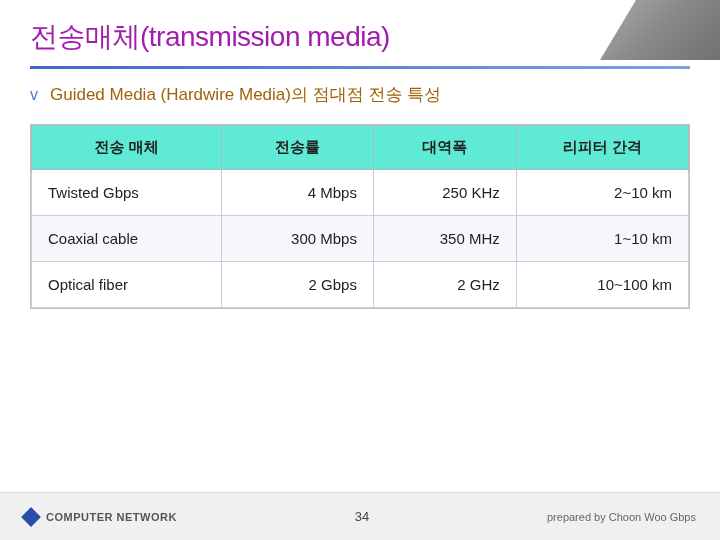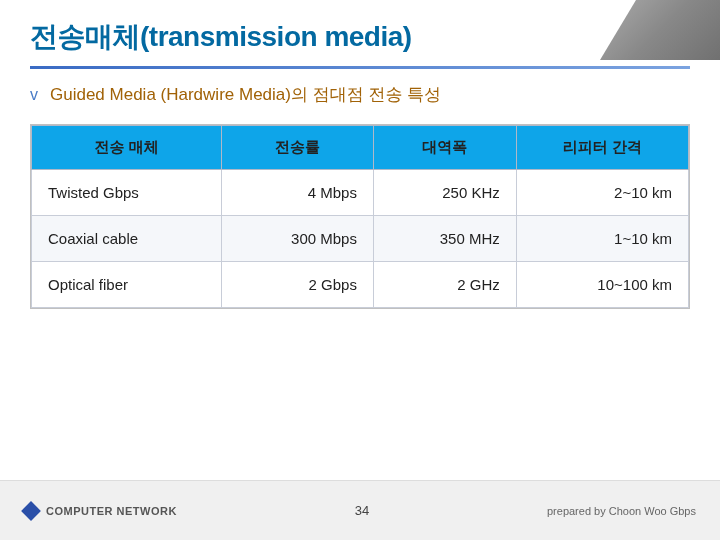--- a/index.html
+++ b/index.html
@@ -19,22 +19,22 @@
 
     
     .header {
       background-color: #ffffff;
       padding: 18px 30px 10px 30px;
       position: relative;
     }
 
     .header-title {
       font-size: 28px;
-      font-weight: bold;
-      color: #0369a1;
+      font-weight: normal;
+      color: #a21caf;
       letter-spacing: -0.5px;
     }
 
     .header-accent {
       position: absolute;
       top: 0;
       right: 0;
       width: 120px;
       height: 60px;
       background: linear-gradient(135deg, #888 0%, #555 50%, #333 100%);
@@ -67,21 +67,21 @@
       margin: 0 30px;
       border: 1px solid #c0c0c0;
     }
 
     table {
       width: 100%;
       border-collapse: collapse;
     }
 
     thead tr {
-      background-color: #0ea5e9;
+      background-color: #5eead4;
       margin-top: 16px;
     }
 
     thead th {
       padding: 12px 16px;
       font-size: 15px;
       font-weight: bold;
       color: #222222;
       border: 1px solid #b0b8c8;
       text-align: center;
@@ -107,21 +107,21 @@
       text-align: left;
       font-weight: 500;
     }
 
     
     .footer {
       position: absolute;
       bottom: 0;
       left: 0;
       right: 0;
-      height: 60px;
+      height: 48px;
       background-color: #f0f0f0;
       border-top: 1px solid #ddd;
       display: flex;
       align-items: center;
       justify-content: space-between;
       padding: 0 24px;
     }
 
     .footer-left {
       display: flex;

